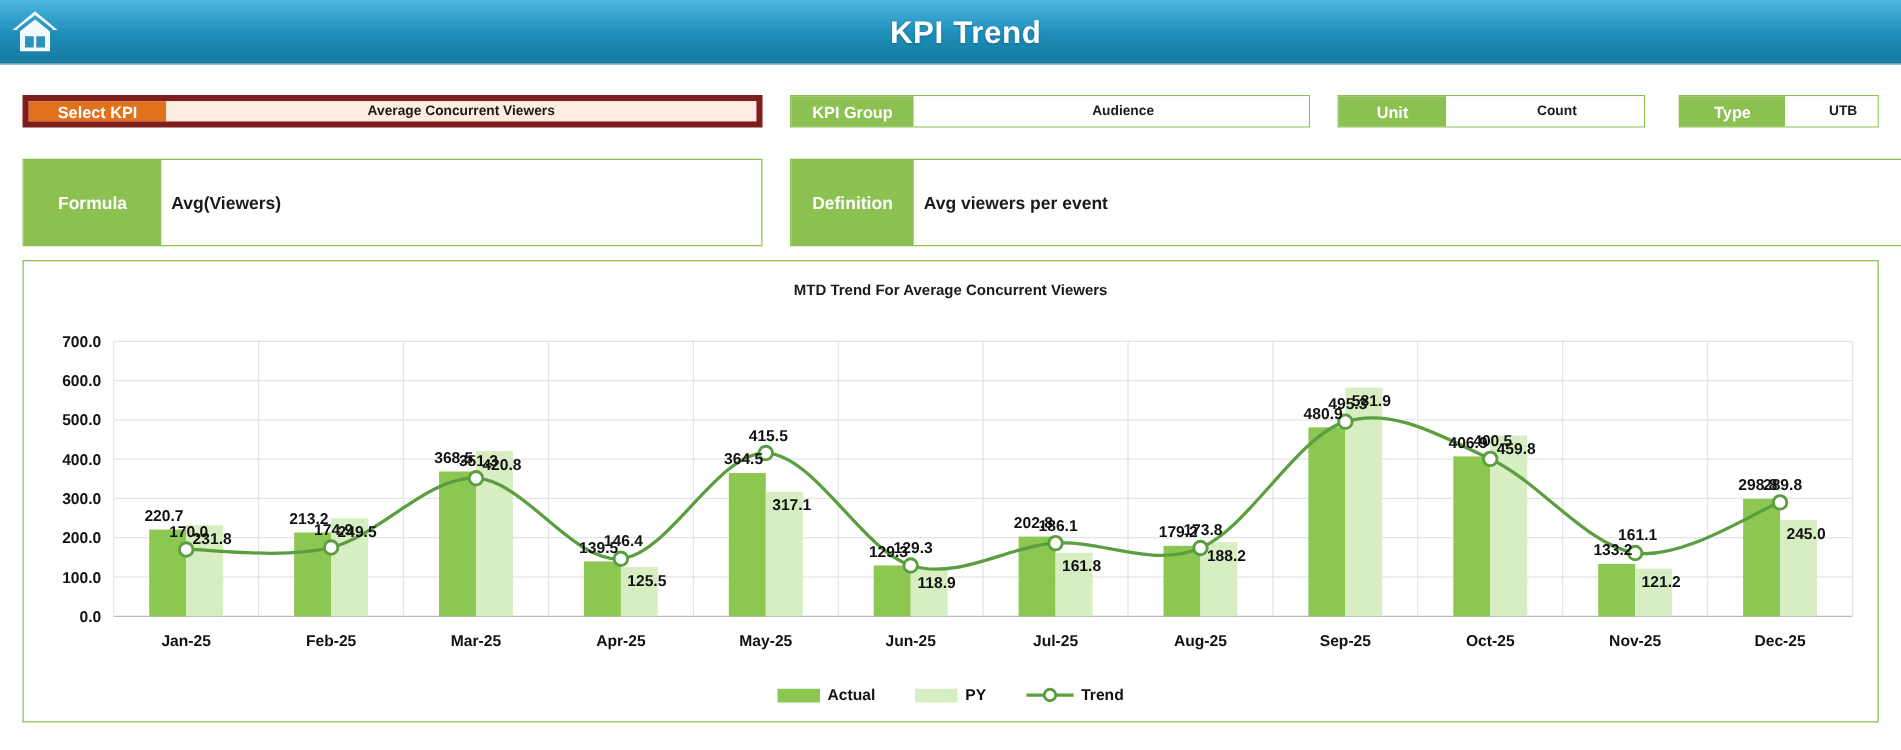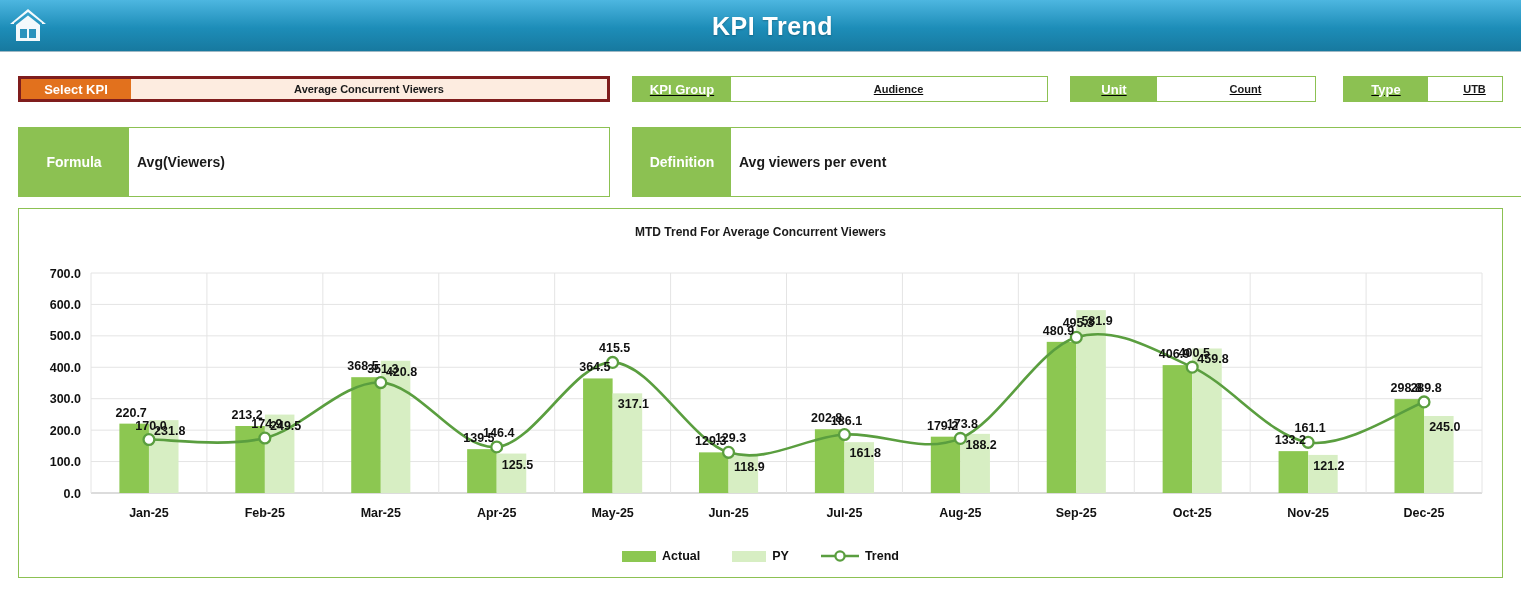--- a/index.html
+++ b/index.html
@@ -70,26 +70,26 @@
     align-items: center;
     justify-content: center;
     font-weight: bold;
     font-size: 11px;
     color: #1a1a1a;
     white-space: nowrap;
     overflow: hidden;
   }
 
   
-  .pill.orange { border: 3px solid #7f1d1d; }
+  .pill.orange { border: 5px solid #7f1d1d; }
   .pill.orange .pill-label { background: #e2711d; }
   .pill.orange .pill-value { background: #fdece0; }
 
   
-  .pill.green { border: 1px solid #8cc152; text-decoration: underline; }
+  .pill.green { border: 1px solid #8cc152; }
   .pill.green .pill-label { background: #8cc152; }
   .pill.green .pill-value { background: #ffffff; padding-left: 19px; }
 
   #pill-kpi       { left: 18px;   top: 76px;  width: 592px; }
   #pill-kpi .pill-label  { width: 110px; }
   #pill-group     { left: 632px;  top: 76px;  width: 416px; }
   #pill-group .pill-label { width: 98px; }
   #pill-unit      { left: 1070px; top: 76px;  width: 246px; }
   #pill-unit .pill-label  { width: 86px; }
   #pill-type      { left: 1343px; top: 76px;  width: 160px; }

